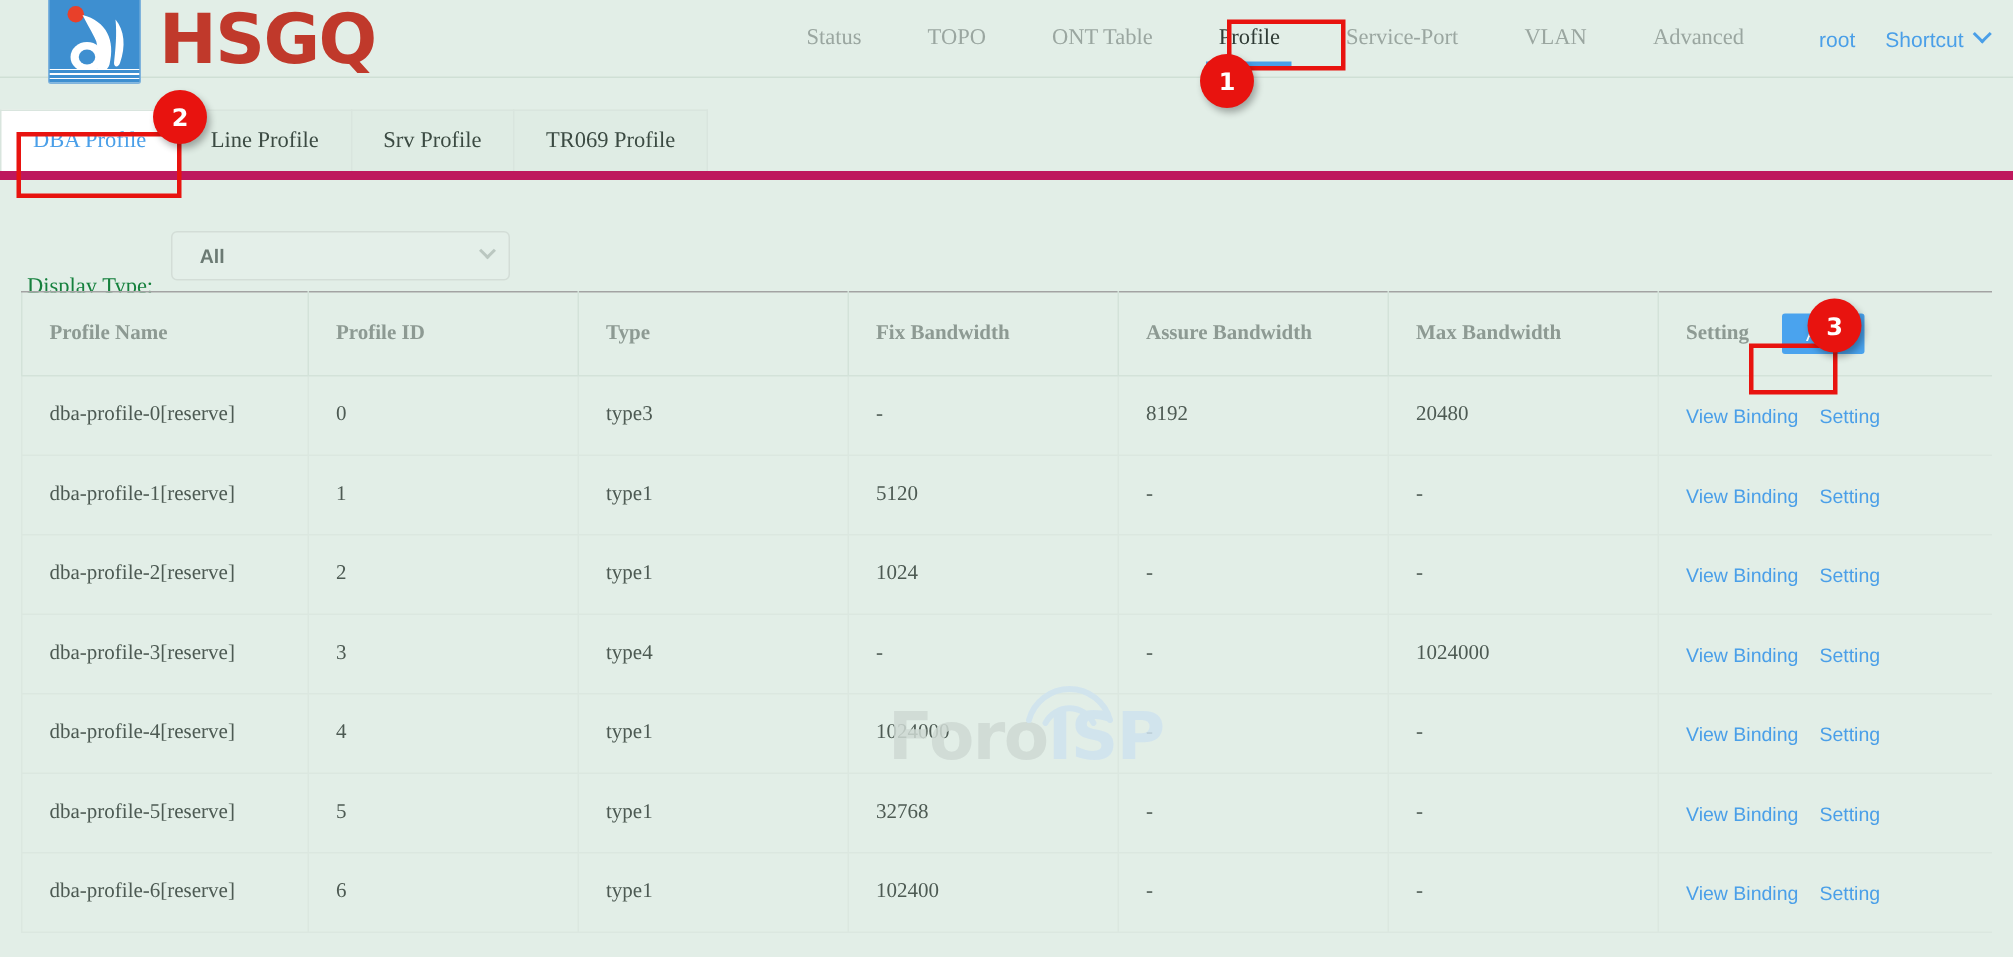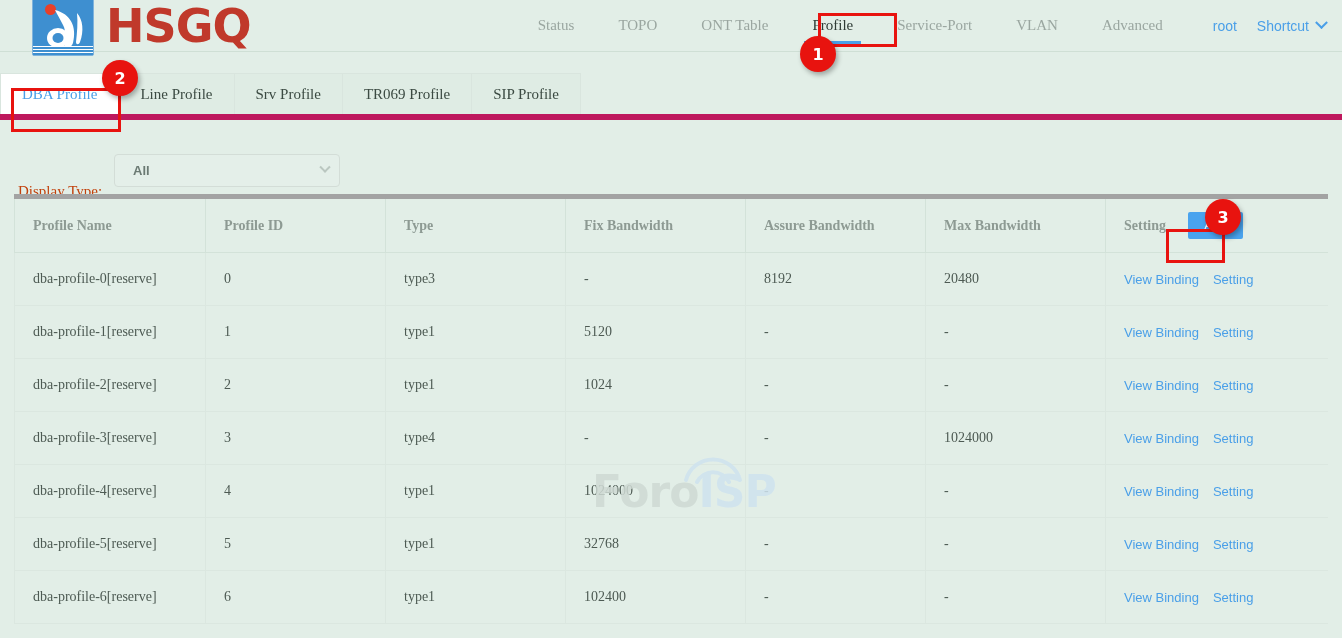--- a/index.html
+++ b/index.html
@@ -124,21 +124,21 @@
     position: relative; z-index: 2;
   }
 
   
   .filter-row {
     display: flex; align-items: center;
     padding: 26px 0 0 18px;
     height: 74px;
   }
   .filter-label {
-    font-size: 15px; color: #c2410c; margin-right: 12px; margin-top: 43px;
+    font-size: 15px; color: #15803d; margin-right: 12px; margin-top: 43px;
   }
   .select {
     width: 226px; height: 33px;
     border: 1px solid #d3ddd7;
     border-radius: 4px;
     background: #e4efe9;
     display: flex; align-items: center;
     padding: 0 10px 0 18px;
     font-family: "Liberation Sans", sans-serif;
     font-size: 13px;
@@ -156,21 +156,21 @@
   
   .table-wrap { padding: 0 14px; position: relative; }
   table { width: 100%; border-collapse: collapse; table-layout: fixed; }
   thead th {
     height: 56px;
     text-align: left;
     font-size: 14px;
     font-weight: bold;
     color: #8d9a93;
     padding-left: 18px;
-    border-top: 5px solid #a3a3a3;
+    border-top: 1px solid #a3a3a3;
     border-bottom: 1px solid #d3e2d9;
     border-right: 1px solid #d3e2d9;
     background: #e2eee7;
     vertical-align: middle;
   }
   thead th:first-child { border-left: 1px solid #d3e2d9; }
   tbody td {
     height: 53px;
     font-size: 14px;
     color: #4d5a53;
@@ -285,21 +285,20 @@
     </div>
   </div>
 </div>
 
 <div class="subtabs-wrap">
   <div class="subtabs">
     <div class="subtab active">DBA Profile</div>
     <div class="subtab">Line Profile</div>
     <div class="subtab">Srv Profile</div>
     <div class="subtab">TR069 Profile</div>
-    <div class="subtab">SIP Profile</div>
   </div>
 </div>
 
 <div class="filter-row">
   <span class="filter-label">Display Type:</span>
   <div class="select">
     <span class="sel-val">All</span>
     <span class="chev-sm"></span>
   </div>
 </div>

